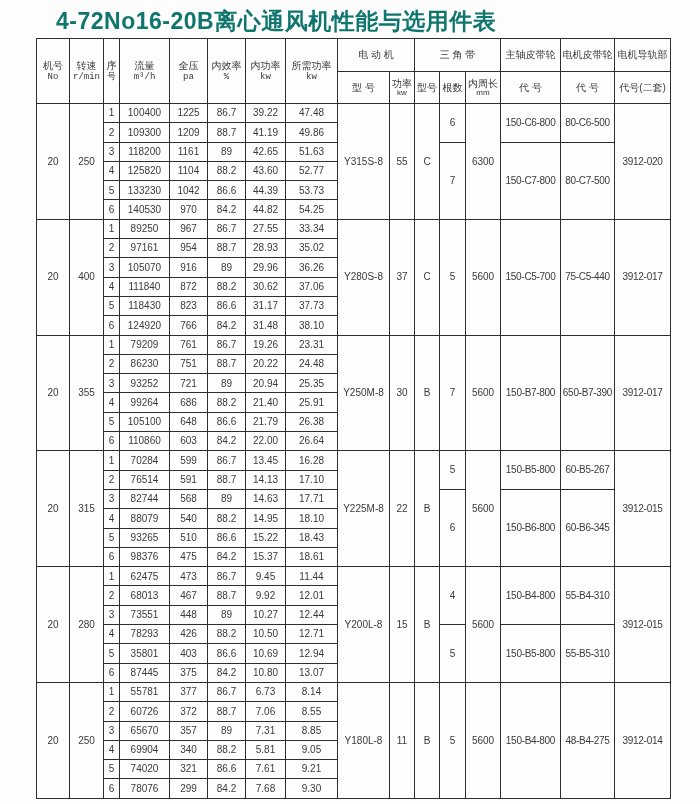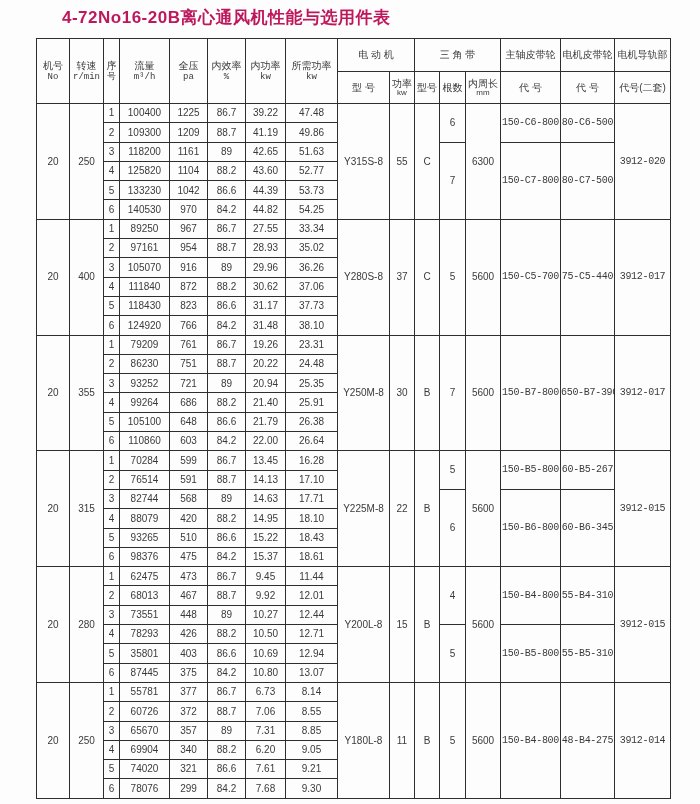--- a/index.html
+++ b/index.html
@@ -13,25 +13,25 @@
   }
   .page {
     position: relative;
     width: 700px;
     height: 804px;
     background: #fdfdfd;
     overflow: hidden;
   }
   .title {
     position: absolute;
-    left: 62px;
+    left: 56px;
     top: 6px;
-    font-size: 17px;
+    font-size: 23px;
     font-weight: bold;
-    color: #be185d;
+    color: #0f766e;
     letter-spacing: 0.5px;
     white-space: nowrap;
   }
   table.spec {
     position: absolute;
     left: 36px;
     top: 38px;
     width: 634px;
     height: 760px;
     border-collapse: collapse;
@@ -47,21 +47,21 @@
     color: #3a3a3a;
     overflow: hidden;
     white-space: nowrap;
     line-height: 1.15;
   }
   thead tr.h1 { height: 33px; }
   thead tr.h2 { height: 32px; margin-left: 16px; }
   tbody tr { height: 19.3px; }
   th .l2 { display: block; font-size: 9px; margin-top: 1px; font-family: Liberation Mono, monospace; }
   th .tiny { display: block; font-size: 8px; margin-top: -2px; }
-  .code { letter-spacing: -0.3px; font-family: Liberation Mono, monospace; }
+  .code { letter-spacing: -0.3px; }
 </style>
 </head>
 <body>
 
 <div class="page">
   <div class="title">4-72No16-20B离心通风机性能与选用件表</div>
 
   <table class="spec">
     <colgroup>
       <col style="width:33px">
@@ -319,21 +319,21 @@
           <td>89</td>
           <td>14.63</td>
           <td>17.71</td>
           <td rowspan="4">6</td>
           <td rowspan="4" class="code">150-B6-800</td>
           <td rowspan="4" class="code">60-B6-345</td>
         </tr>
         <tr>
           <td>4</td>
           <td>88079</td>
-          <td>420</td>
+          <td>540</td>
           <td>88.2</td>
           <td>14.95</td>
           <td>18.10</td>
         </tr>
         <tr>
           <td>5</td>
           <td>93265</td>
           <td>510</td>
           <td>86.6</td>
           <td>15.22</td>
@@ -440,21 +440,21 @@
           <td>357</td>
           <td>89</td>
           <td>7.31</td>
           <td>8.85</td>
         </tr>
         <tr>
           <td>4</td>
           <td>69904</td>
           <td>340</td>
           <td>88.2</td>
-          <td>6.20</td>
+          <td>5.81</td>
           <td>9.05</td>
         </tr>
         <tr>
           <td>5</td>
           <td>74020</td>
           <td>321</td>
           <td>86.6</td>
           <td>7.61</td>
           <td>9.21</td>
         </tr>

